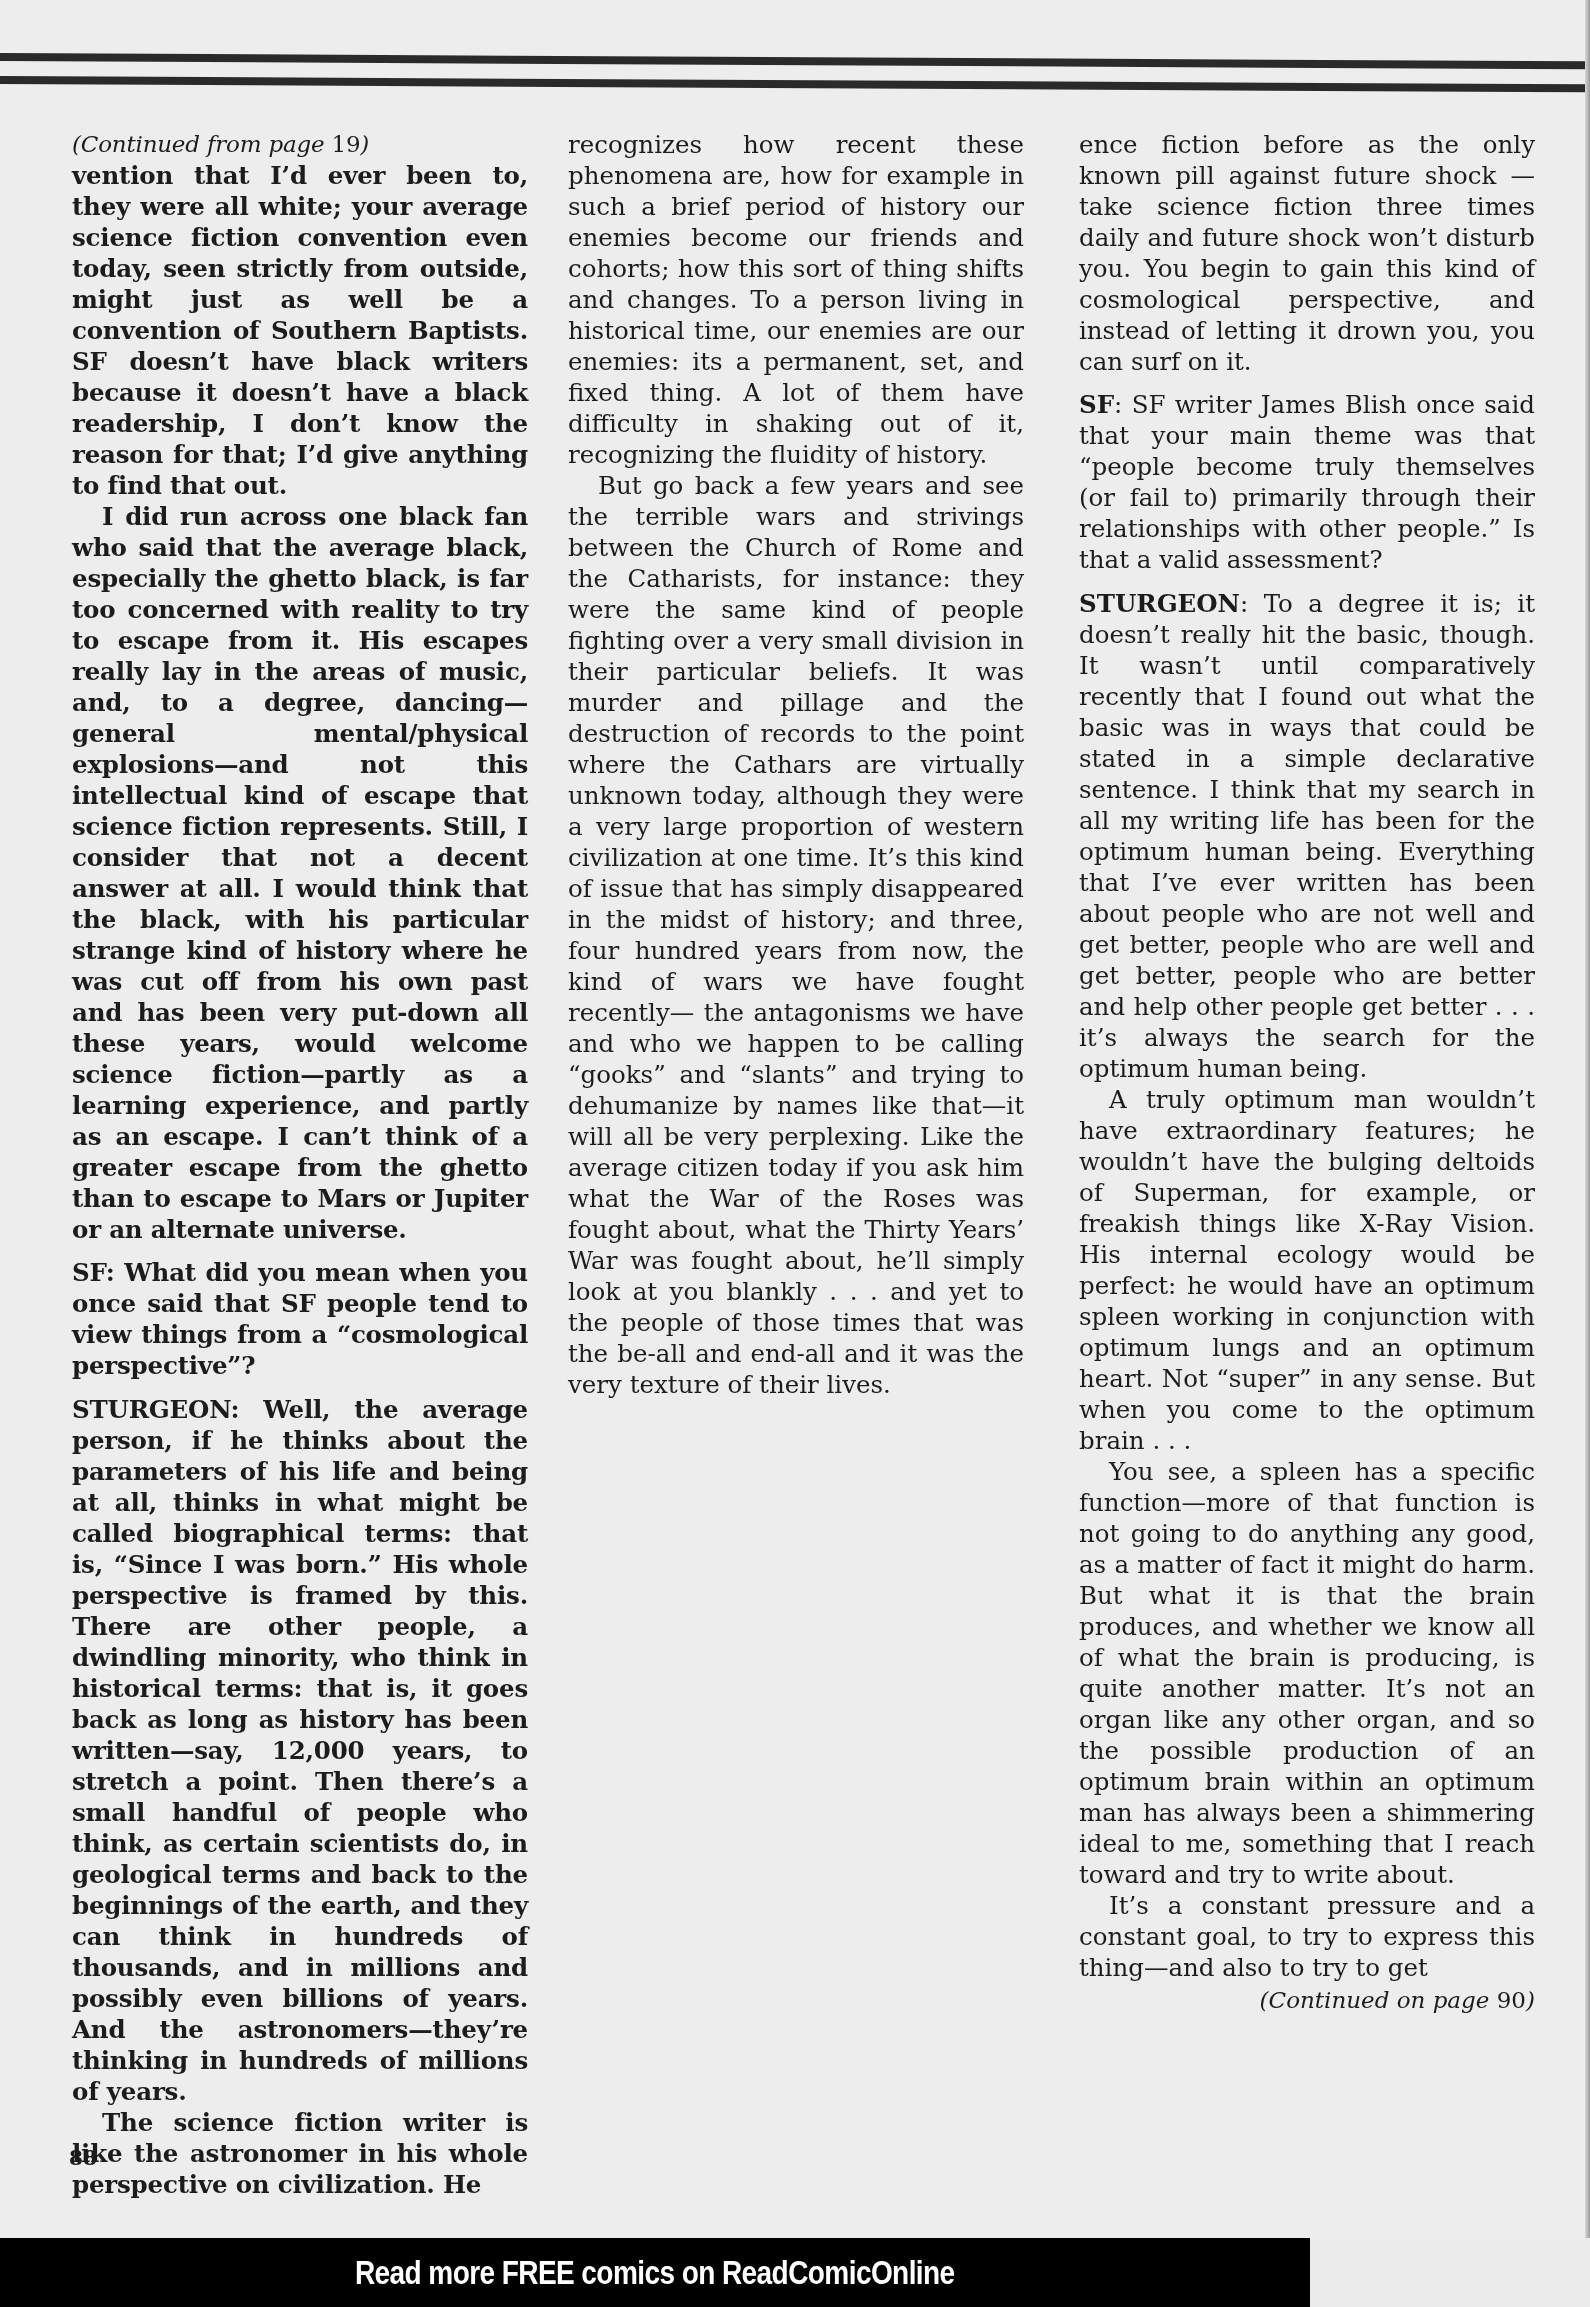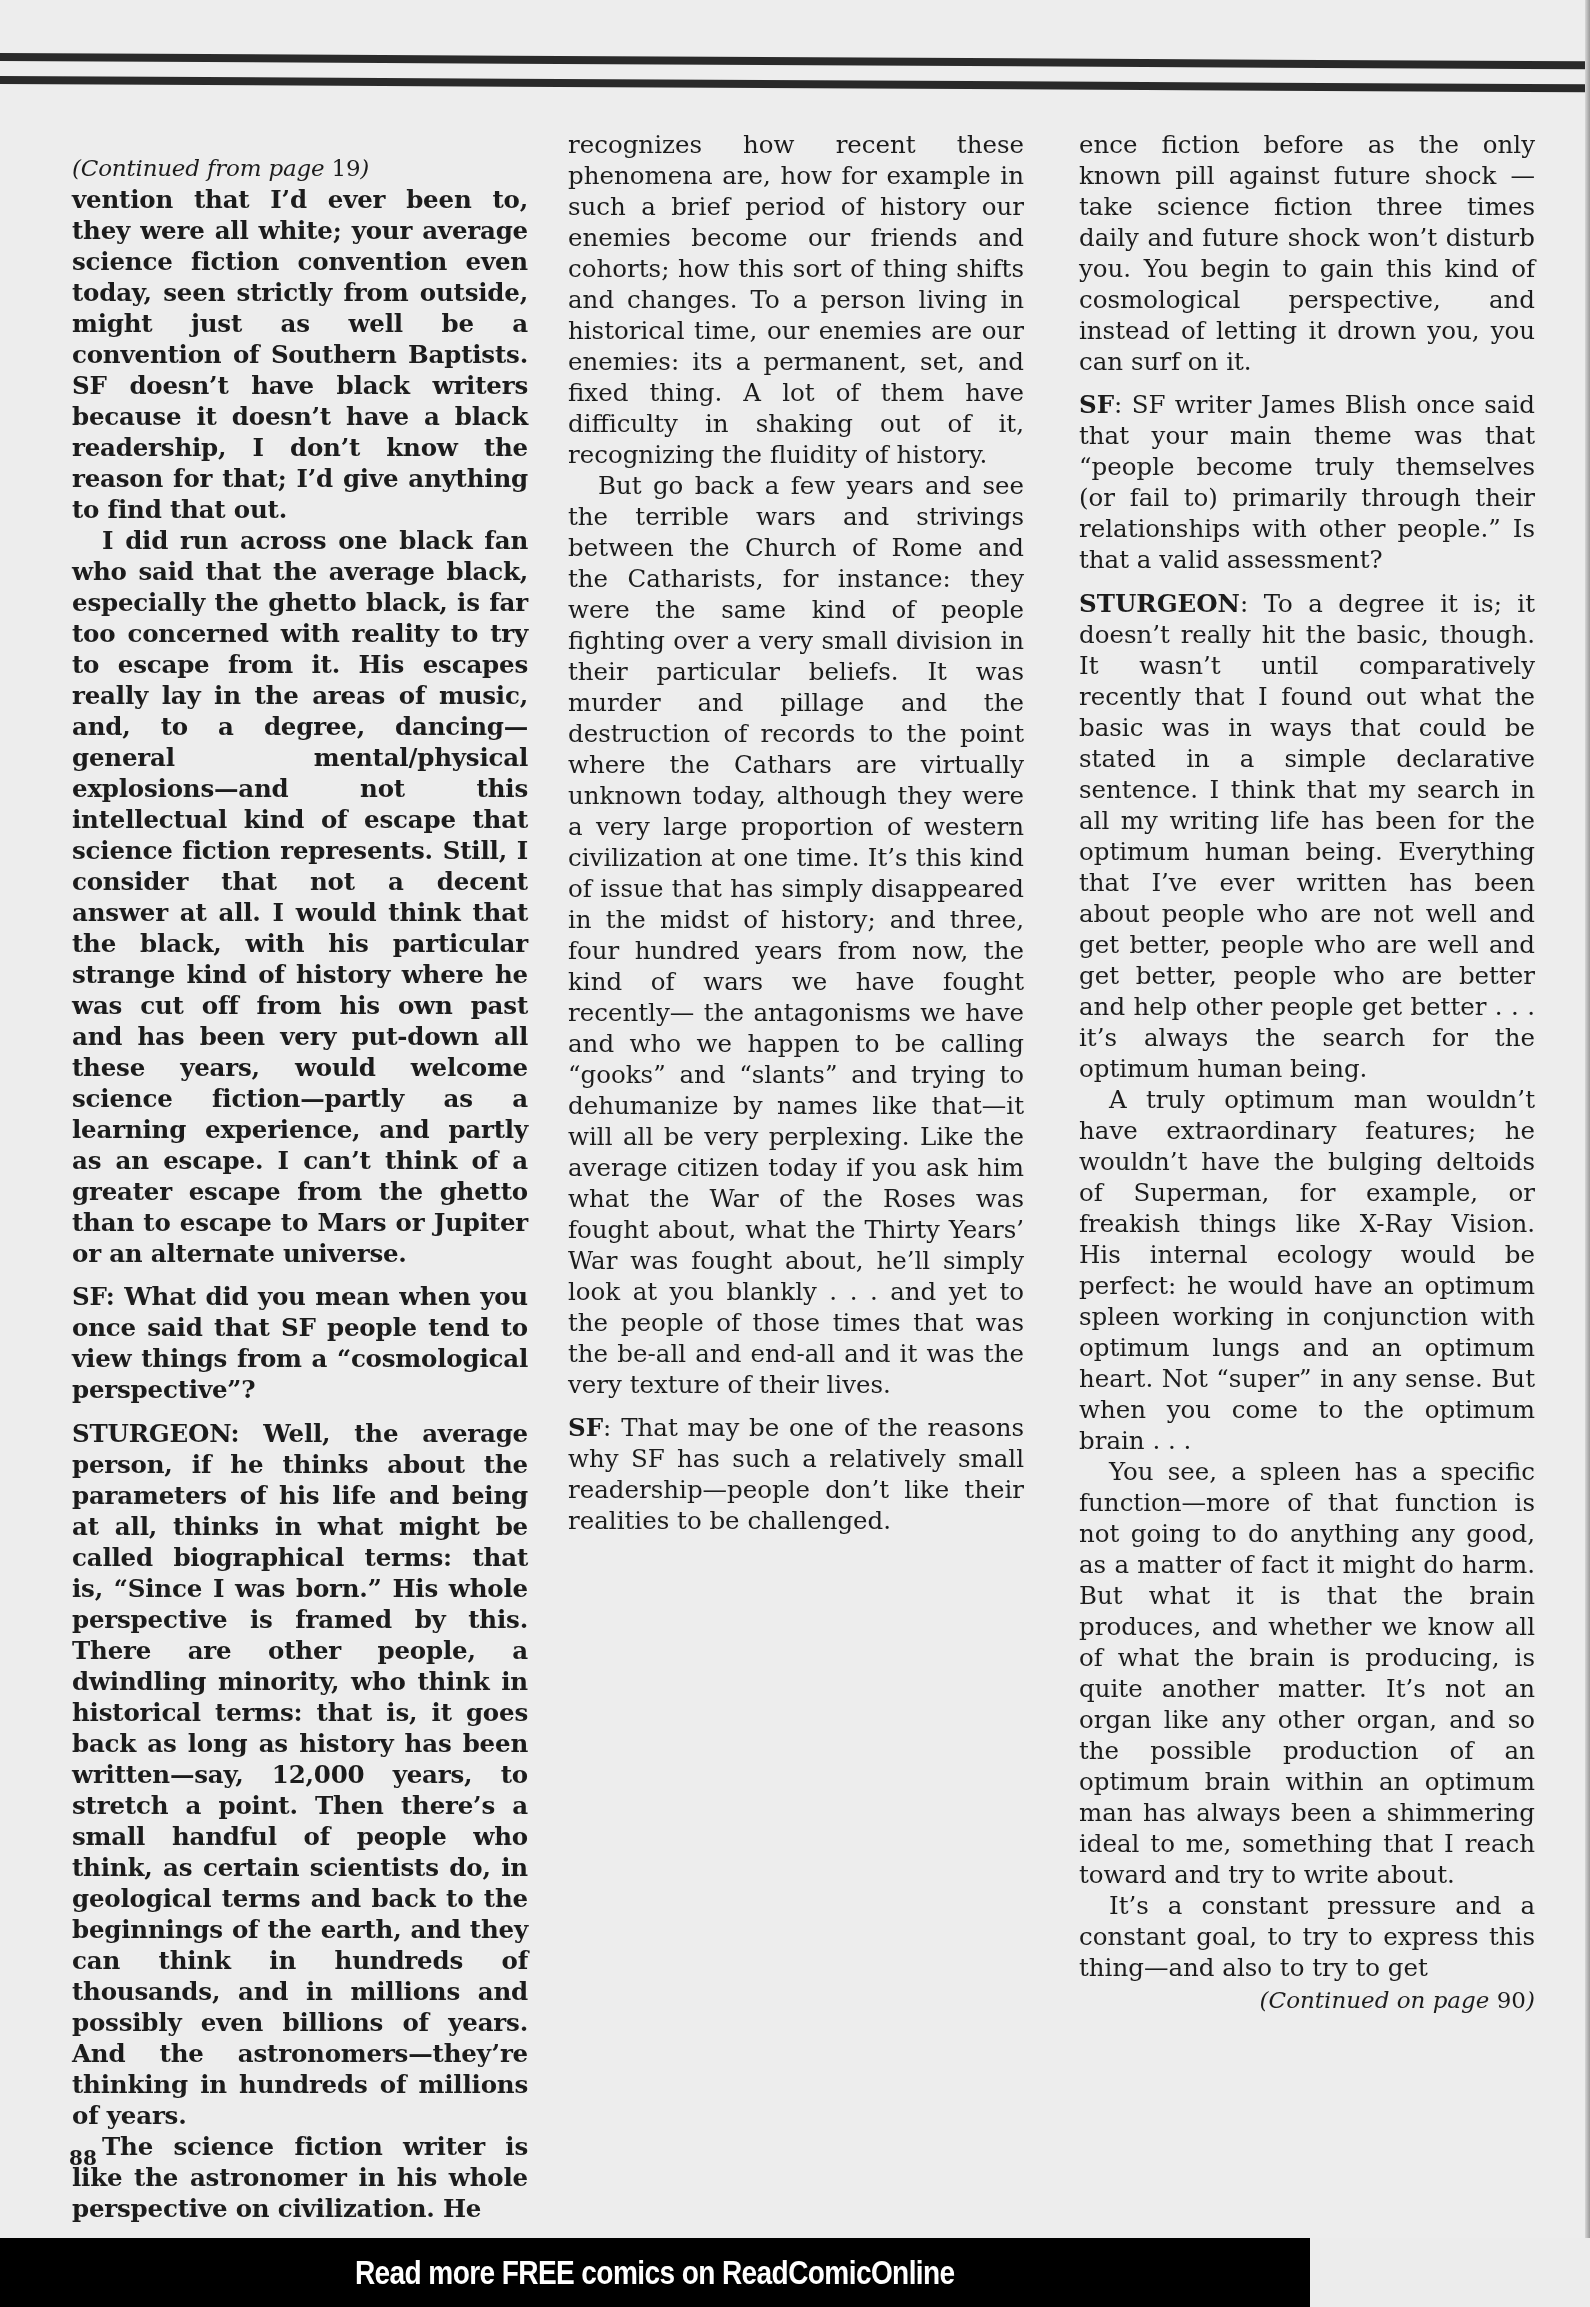--- a/index.html
+++ b/index.html
@@ -34,21 +34,21 @@
   }
   .column {
     position: absolute;
     top: 129px;
     width: 456px;
     font-size: 24.5px;
     line-height: 31px;
     text-align: justify;
     hyphens: manual;
   }
-  .col1 { left: 72px; margin-top: 24px; }
+  .col1 { left: 72px; }
   .col2 { left: 568px; }
   .col3 { left: 1079px; }
   .col1 .p { font-weight: bold; letter-spacing: -0.2px; }
   .p { margin: 0; }
   .p.indent { text-indent: 30px; }
   .p.gap { margin-top: 12.4px; }
   .speaker { font-weight: bold; }
   .col2 .p, .col3 .p { font-weight: normal; }
   .cont-from {
     font-style: italic;
@@ -100,21 +100,20 @@
     <p class="p"><span>vention that I’d ever been to, they were all white; your average science fiction convention even today, seen strictly from outside, might just as well be a convention of Southern Baptists. SF doesn’t have black writers because it doesn’t have a black readership, I don’t know the reason for that; I’d give anything to find that out.</span></p>
     <p class="p indent"><span>I did run across one black fan who said that the average black, especially the ghetto black, is far too concerned with reality to try to escape from it. His escapes really lay in the areas of music, and, to a degree, dancing—general mental/physical explosions—and not this intellectual kind of escape that science fiction represents. Still, I consider that not a decent answer at all. I would think that the black, with his particular strange kind of history where he was cut off from his own past and has been very put-down all these years, would welcome science fiction—partly as a learning experience, and partly as an escape. I can’t think of a greater escape from the ghetto than to escape to Mars or Jupiter or an alternate universe.</span></p>
     <p class="p gap"><span class="speaker">SF</span>: <span>What did you mean when you once said that SF people tend to view things from a “cosmological perspective”?</span></p>
     <p class="p gap"><span class="speaker">STURGEON</span>: <span>Well, the average person, if he thinks about the parameters of his life and being at all, thinks in what might be called biographical terms: that is, “Since I was born.” His whole perspective is framed by this. There are other people, a dwindling minority, who think in historical terms: that is, it goes back as long as history has been written—say, 12,000 years, to stretch a point. Then there’s a small handful of people who think, as certain scientists do, in geological terms and back to the beginnings of the earth, and they can think in hundreds of thousands, and in millions and possibly even billions of years. And the astronomers—they’re thinking in hundreds of millions of years.</span></p>
     <p class="p indent"><span>The science fiction writer is like the astronomer in his whole perspective on civilization. He</span></p>
   </div>
 
   <div class="column col2">
     <p class="p"><span>recognizes how recent these phenomena are, how for example in such a brief period of history our enemies become our friends and cohorts; how this sort of thing shifts and changes. To a person living in historical time, our enemies are our enemies: its a permanent, set, and fixed thing. A lot of them have difficulty in shaking out of it, recognizing the fluidity of history.</span></p>
     <p class="p indent"><span>But go back a few years and see the terrible wars and strivings between the Church of Rome and the Catharists, for instance: they were the same kind of people fighting over a very small division in their particular beliefs. It was murder and pillage and the destruction of records to the point where the Cathars are virtually unknown today, although they were a very large proportion of western civilization at one time. It’s this kind of issue that has simply disappeared in the midst of history; and three, four hundred years from now, the kind of wars we have fought recently— the antagonisms we have and who we happen to be calling “gooks” and “slants” and trying to dehumanize by names like that—it will all be very perplexing. Like the average citizen today if you ask him what the War of the Roses was fought about, what the Thirty Years’ War was fought about, he’ll simply look at you blankly . . . and yet to the people of those times that was the be-all and end-all and it was the very texture of their lives.</span></p>
-    <p class="p gap"><span class="speaker">SF</span>: <span>That may be one of the reasons why SF has such a relatively small readership—people don’t like their realities to be challenged.</span></p>
   </div>
 
   <div class="column col3">
     <p class="p"><span>ence fiction before as the only known pill against future shock —take science fiction three times daily and future shock won’t disturb you. You begin to gain this kind of cosmological perspective, and instead of letting it drown you, you can surf on it.</span></p>
     <p class="p gap"><span class="speaker">SF</span>: <span>SF writer James Blish once said that your main theme was that “people become truly themselves (or fail to) primarily through their relationships with other people.” Is that a valid assessment?</span></p>
     <p class="p gap"><span class="speaker">STURGEON</span>: <span>To a degree it is; it doesn’t really hit the basic, though. It wasn’t until comparatively recently that I found out what the basic was in ways that could be stated in a simple declarative sentence. I think that my search in all my writing life has been for the optimum human being. Everything that I’ve ever written has been about people who are not well and get better, people who are well and get better, people who are better and help other people get better . . . it’s always the search for the optimum human being.</span></p>
     <p class="p indent"><span>A truly optimum man wouldn’t have extraordinary features; he wouldn’t have the bulging deltoids of Superman, for example, or freakish things like X-Ray Vision. His internal ecology would be perfect: he would have an optimum spleen working in conjunction with optimum lungs and an optimum heart. Not “super” in any sense. But when you come to the optimum brain . . .</span></p>
     <p class="p indent"><span>You see, a spleen has a specific function—more of that function is not going to do anything any good, as a matter of fact it might do harm. But what it is that the brain produces, and whether we know all of what the brain is producing, is quite another matter. It’s not an organ like any other organ, and so the possible production of an optimum brain within an optimum man has always been a shimmering ideal to me, something that I reach toward and try to write about.</span></p>
     <p class="p indent"><span>It’s a constant pressure and a constant goal, to try to express this thing—and also to try to get</span></p>
     <p class="p cont-on">(<span>Continued on page</span> <span class="num">90</span>)</p>

